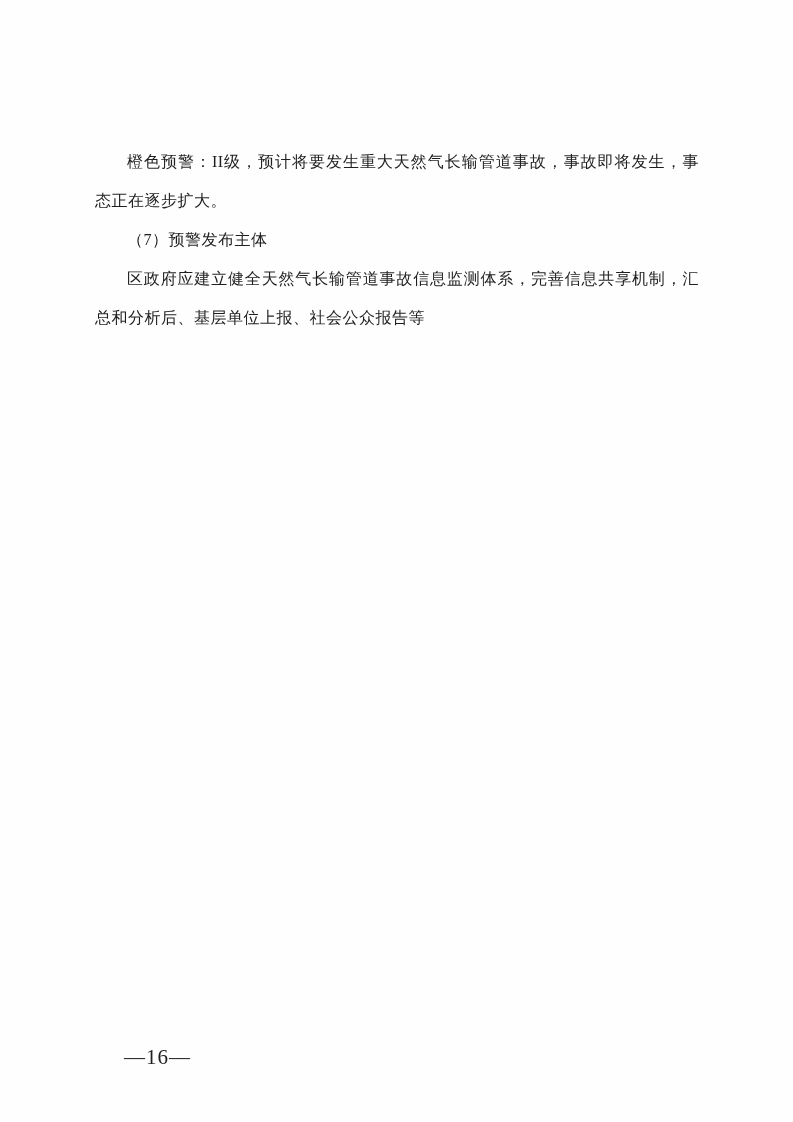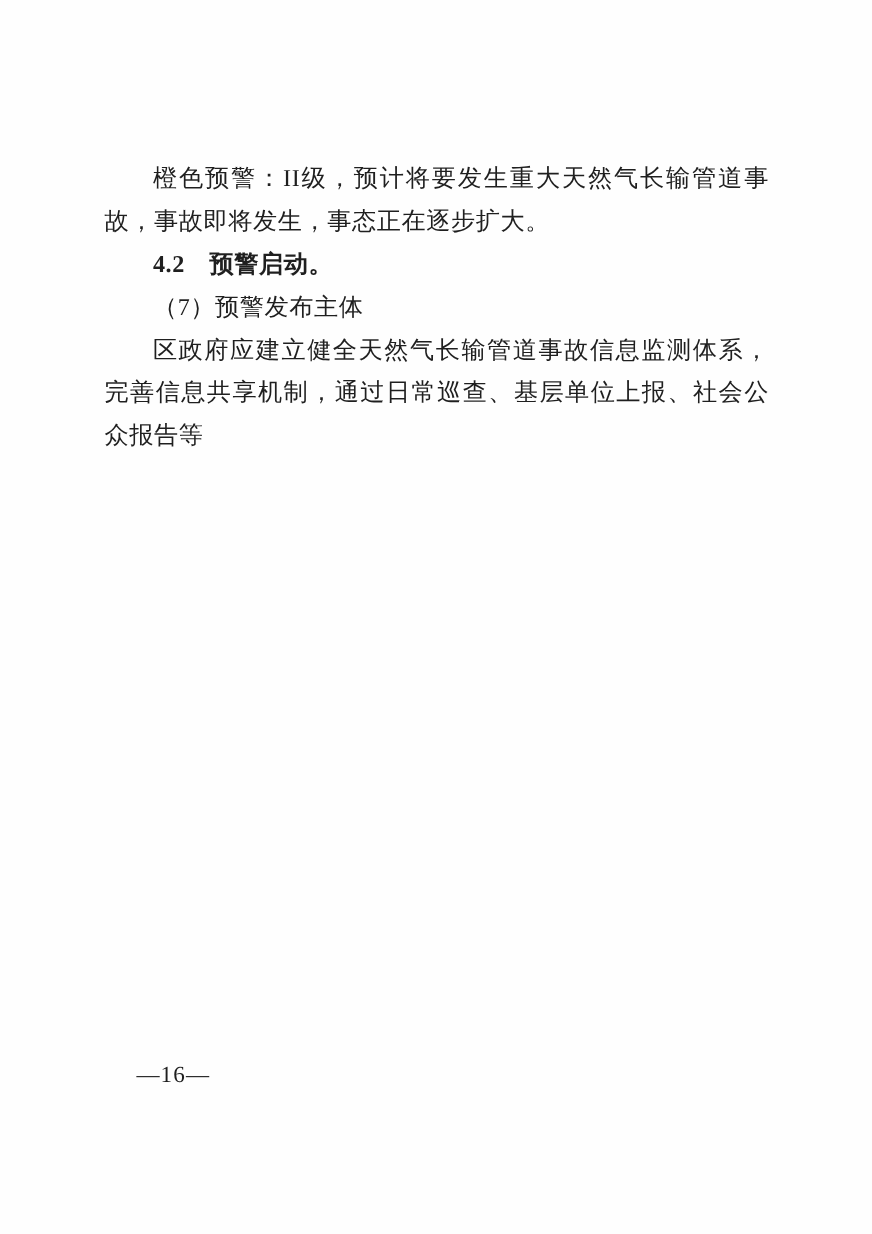--- a/index.html
+++ b/index.html
@@ -17,48 +17,47 @@
     color: #1f1f1f;
   }
   .content {
     position: absolute;
     left: 95px;
     top: 142px;
     width: 604px;
   }
   .content p {
     margin: 0;
-    font-size: 22px;
+    font-size: 16px;
     line-height: 39px;
     text-align: justify;
     text-indent: 2em;
     letter-spacing: 0.5px;
     word-break: break-all;
   }
   .content p.heading {
     font-weight: bold;
     text-align: left;
   }
   .footer {
     position: absolute;
     left: 124px;
-    top: 962px;
+    top: 1042px;
     font-size: 21px;
     line-height: 30px;
     letter-spacing: 1px;
     color: #1f1f1f;
     text-align: right;
   }
 </style>
 </head>
 <body>
 
 <div class="page">
   <div class="content">
     <p class="body">橙色预警：II级，预计将要发生重大天然气长输管道事故，事故即将发生，事态正在逐步扩大。</p>
-    <p class="heading">4.2　预警启动。</p>
     <p class="body">（7）预警发布主体</p>
-    <p class="body">区政府应建立健全天然气长输管道事故信息监测体系，完善信息共享机制，通过日常巡查、基层单位上报、社会公众报告等</p>
+    <p class="body">区政府应建立健全天然气长输管道事故信息监测体系，完善信息共享机制，汇总和分析后、基层单位上报、社会公众报告等</p>
   </div>
   <div class="footer">
     <span>—16—</span>
   </div>
 </div>
 
 </body></html>

